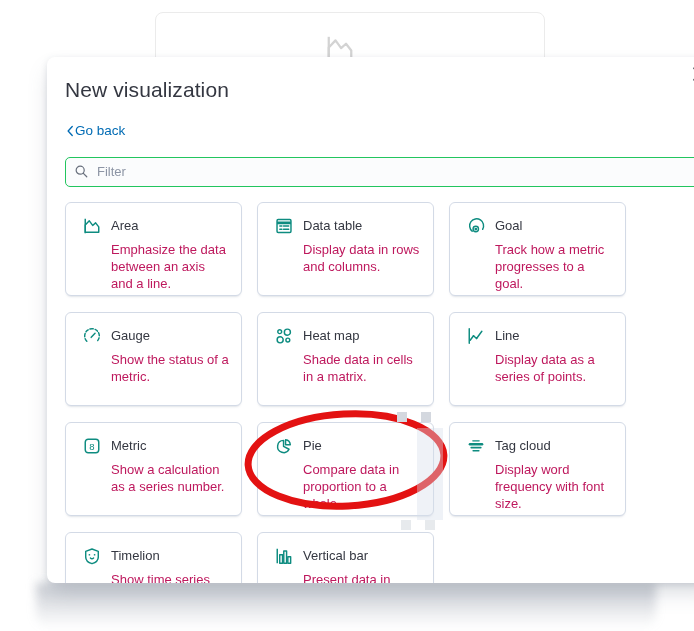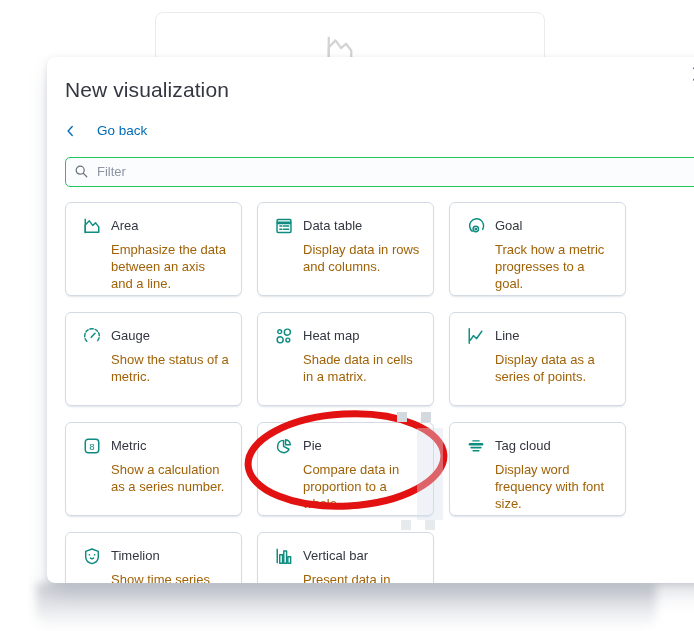--- a/index.html
+++ b/index.html
@@ -21,42 +21,42 @@
   .modal { position:absolute; left:47px; top:57px; width:671px; height:526px;
            background:#fff; border-radius:8px; overflow:hidden;
            box-shadow:0 2px 6px rgba(100,110,130,.18), 0 12px 22px -4px rgba(100,110,130,.28); }
   .modal-inner { position:relative; padding:0 16px 0 18px; }
 
   .close-btn { position:absolute; top:4px; right:5px; width:26px; height:26px;
                display:flex; align-items:center; justify-content:center;
                background:none; border:none; cursor:pointer; color:#4a4f57; }
   .modal-title { margin-top:21px; font-size:21px; font-weight:400; color:#343741; letter-spacing:.1px; }
 
-  .go-back { display:inline-flex; align-items:center; gap:22px; margin-top:21px;
+  .go-back { display:inline-flex; align-items:center; gap:0; margin-top:21px;
              font-size:13.5px; font-weight:500; color:var(--blue); cursor:pointer;
              text-decoration:none; background:none; border:none; }
 
   .filter-wrap { position:relative; margin-top:16px; }
   .filter-input { width:100%; height:30px; border:1px solid #22c55e; border-radius:5px;
                   background:#fbfcfd; padding:0 10px 0 31px; font-size:13px; color:#343741;
                   font-family:"Liberation Sans",sans-serif; outline:none; }
   .filter-input::placeholder { color:#8d95a5; }
   .search-icon { position:absolute; left:9px; top:7px; width:15px; height:15px; color:#69707d; pointer-events:none; }
 
   .grid { margin-top:15px; display:grid; grid-template-columns:repeat(3,177px);
           column-gap:15px; row-gap:16px; grid-auto-rows:94px; }
 
   .card { position:relative; background:#fff; border:1px solid #d3dae6; border-radius:6px;
           padding:14px 12px 8px 17px; cursor:pointer;
           box-shadow:0 2px 2px -1px rgba(152,162,179,.3); }
   .card-head { display:flex; align-items:center; gap:10px; margin-bottom:6px; }
   .card-icon { width:18px; height:18px; flex:0 0 18px; color:var(--teal); }
   .card-icon svg, .bg-icon svg, .search-icon svg, .chevron svg, .close-btn svg { width:100%; height:100%; display:block; }
   .card-title { font-size:13px; font-weight:400; color:#343741; }
-  .card-desc { margin-left:28px; font-size:13px; line-height:17px; color:#a16207; }
+  .card-desc { margin-left:28px; font-size:13px; line-height:17px; color:#be185d; }
 
   
   .annotation-layer { position:absolute; left:-15px; top:-13px; width:206px; height:104px;
                       pointer-events:none; z-index:5; }
   .annotation-layer svg { width:100%; height:100%; overflow:visible; }
   .handle { position:absolute; width:10px; height:10px; background:#d4d8df; }
   .h1 { left:154px; top:2px; }
   .h2 { left:178px; top:2px; }
   .h3 { left:158px; top:110px; opacity:.55; }
   .h4 { left:182px; top:110px; opacity:.55; }

